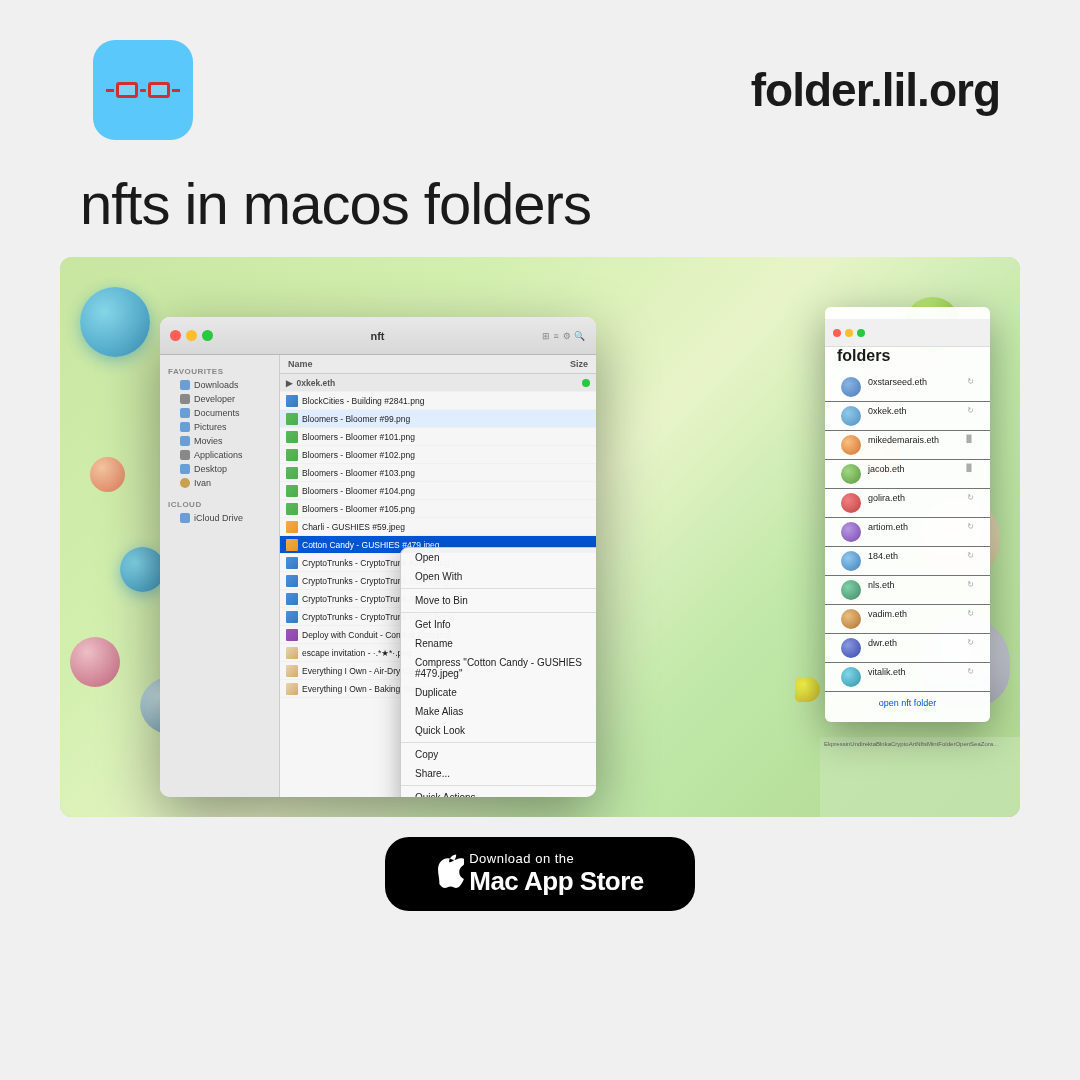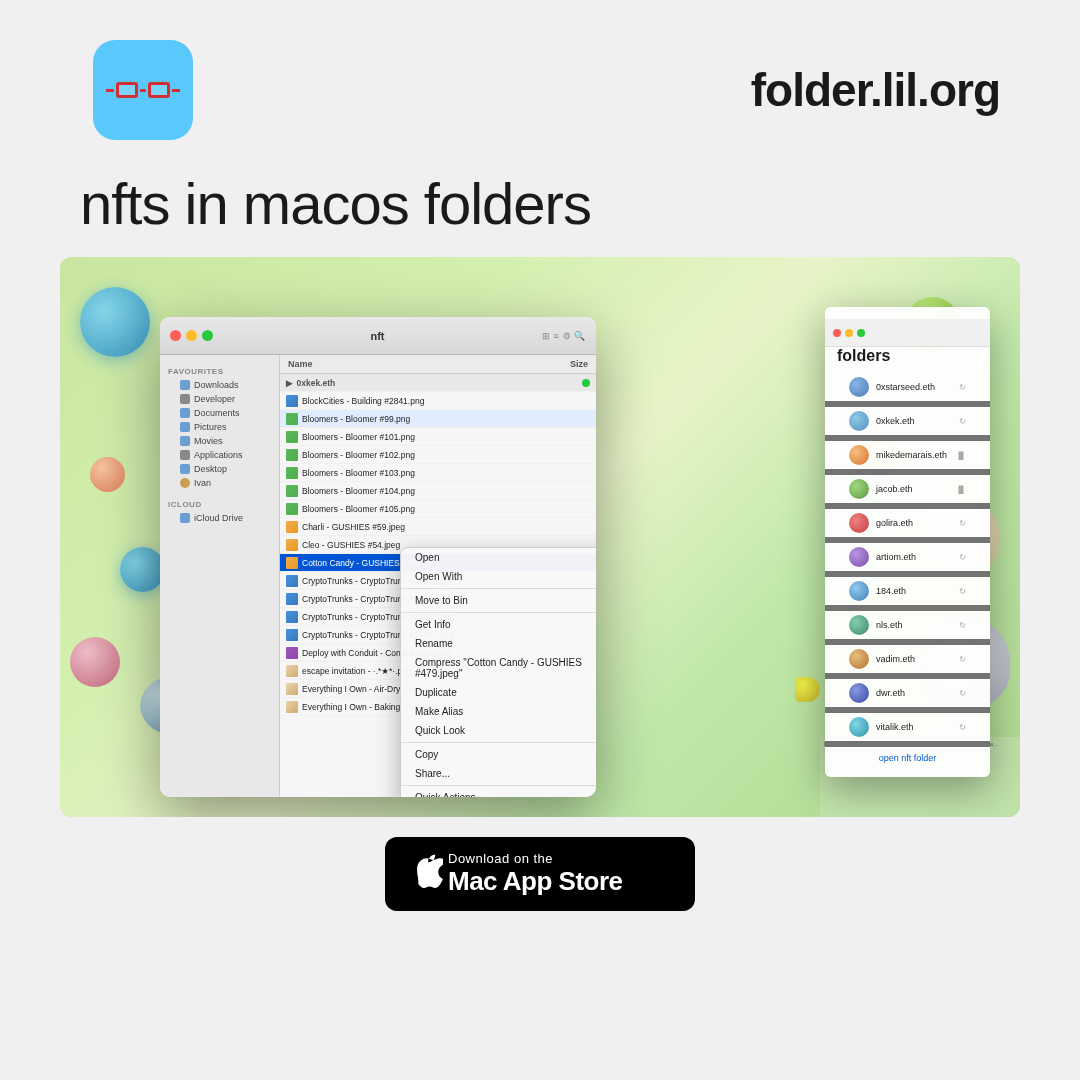--- a/index.html
+++ b/index.html
@@ -248,24 +248,23 @@
       background: #f0f0f0;
       border-bottom: 1px solid #ddd;
       display: flex;
       align-items: center;
       padding: 0 8px;
       gap: 4px;
     }
     .fp-tl { width: 8px; height: 8px; border-radius: 50%; }
     .folder-row {
       display: flex;
-      align-items: center;
-      padding: 4px 24px;
+      padding: 4px 16px;
       gap: 7px;
-      border-bottom: 6px solid #737373;
+      border-bottom: 1px solid #737373;
     }
     .folder-avatar {
       width: 20px;
       height: 20px;
       border-radius: 50%;
       flex-shrink: 0;
       background: linear-gradient(135deg, #6b9ed2, #4a7ab8);
     }
     .folder-name { font-size: 9px; color: #222; flex: 1; }
     .folder-sync { color: #aaa; font-size: 8px; }
@@ -278,26 +277,27 @@
     }
 
     
     .download-section {
       display: flex;
       justify-content: center;
       margin-top: 20px;
     }
     .app-store-badge {
       background: #000;
-      border-radius: 12px;
+      border-radius: 24px;
       padding: 14px 30px;
       display: flex;
       align-items: center;
       gap: 5px;
       width: 310px;
+      justify-content: center;
     }
     .apple-logo {
       color: white;
       font-size: 36px;
       line-height: 1;
     }
     .badge-text {
       color: white;
       display: flex;
       flex-direction: column;
@@ -446,24 +446,20 @@
             <div class="file-thumb file-thumb-green"></div>
             <span>Bloomers - Bloomer #104.png</span>
           </div>
         <div class="file-row">
             <div class="file-thumb file-thumb-green"></div>
             <span>Bloomers - Bloomer #105.png</span>
           </div>
         <div class="file-row">
             <div class="file-thumb file-thumb-orange"></div>
             <span>Charli - GUSHIES #59.jpeg</span>
-          </div>
-        <div class="file-row">
-            <div class="file-thumb file-thumb-orange"></div>
-            <span>Cleo - GUSHIES #54.jpeg</span>
           </div>
         <div class="file-row selected">
             <div class="file-thumb file-thumb-orange"></div>
             <span>Cotton Candy - GUSHIES #479.jpeg</span>
           </div>
         <div class="file-row">
             <div class="file-thumb file-thumb-blue"></div>
             <span>CryptoTrunks - CryptoTrunk #2805.png</span>
           </div>
         <div class="file-row">

